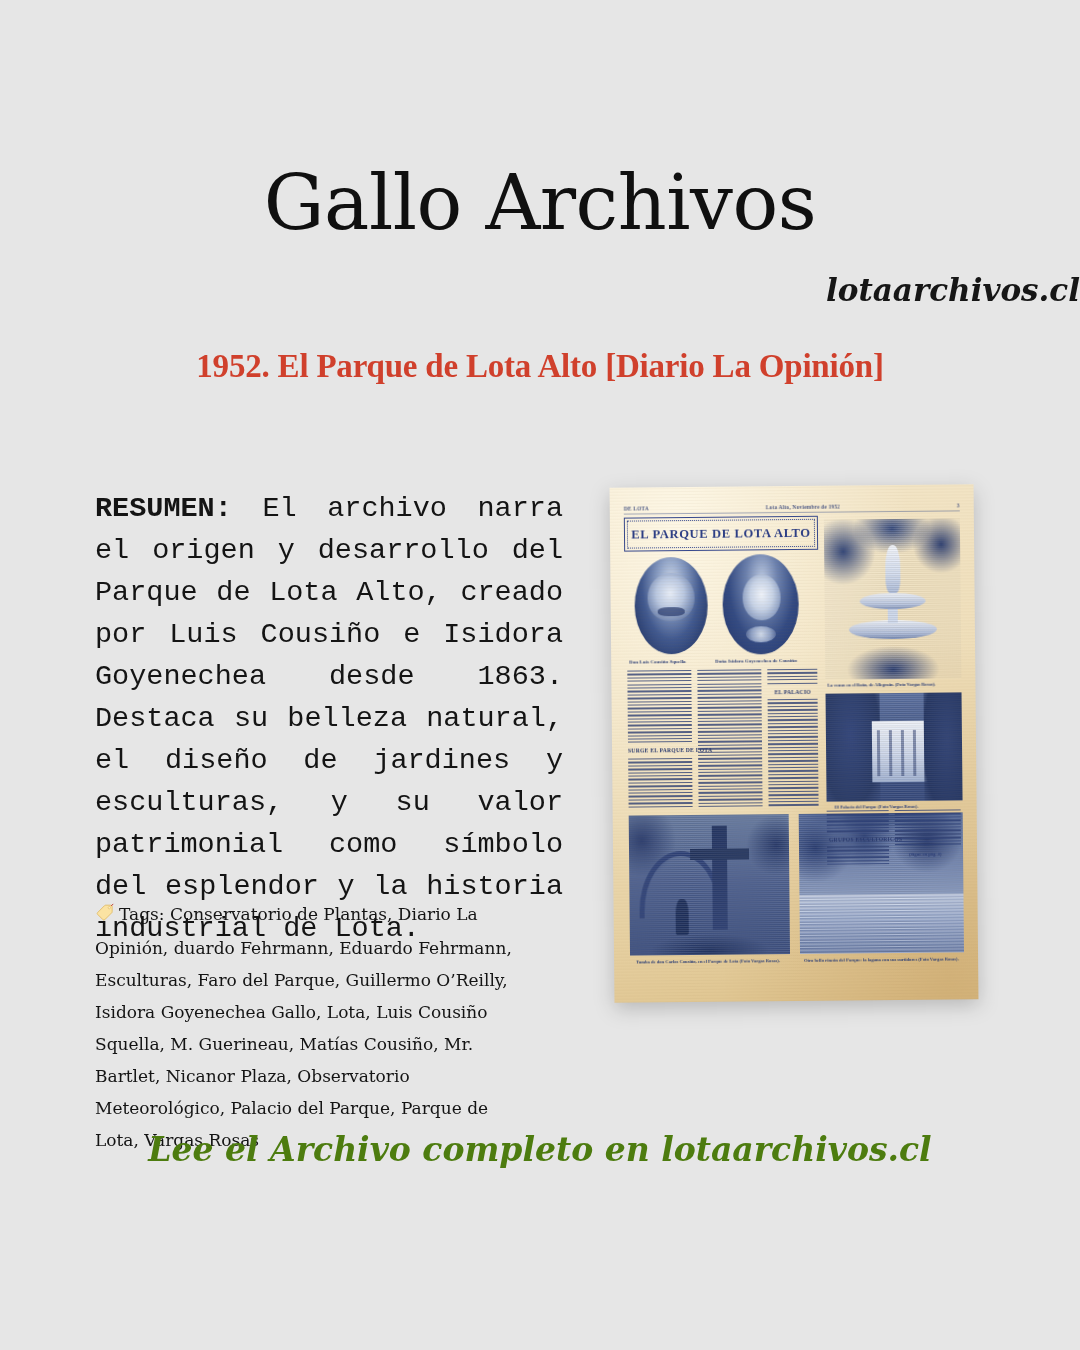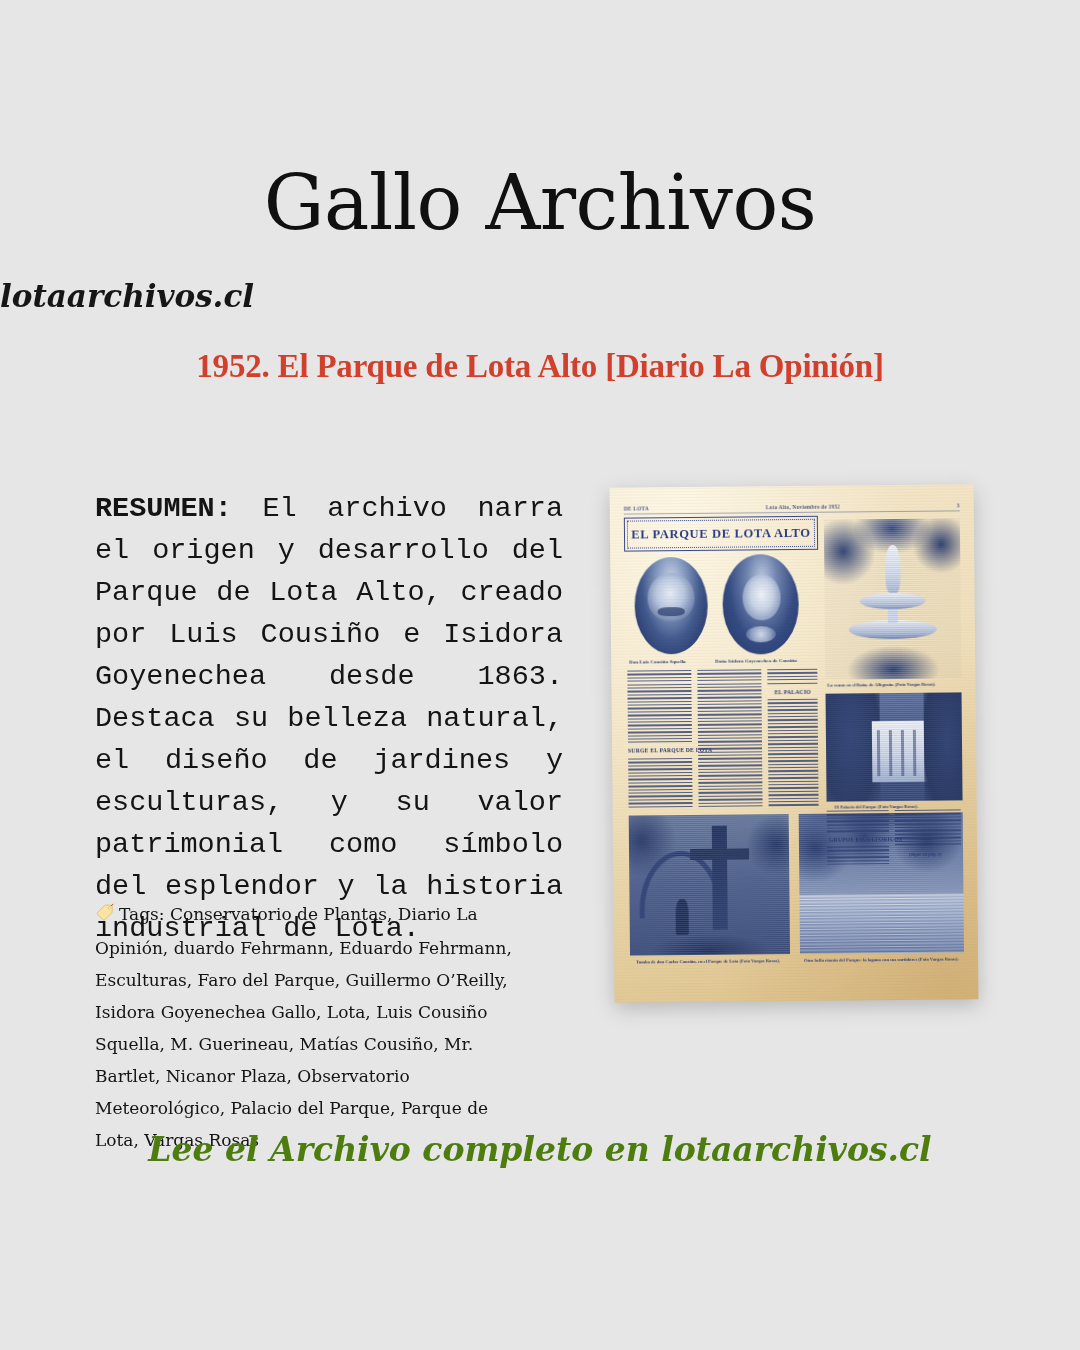--- a/index.html
+++ b/index.html
@@ -31,24 +31,24 @@
     text-align: center;
     font-family: "DejaVu Serif", "Liberation Serif", serif;
     font-size: 76px;
     line-height: 1;
     font-weight: 400;
     letter-spacing: -0.5px;
     color: #101010;
   }
   .brand-url {
     position: absolute;
-    top: 278px;
+    top: 272px;
     left: 0;
     width: 1080px;
-    text-align: left;
+    text-align: right;
     font-family: "DejaVu Serif", "Liberation Serif", serif;
     font-size: 31px;
     font-style: italic;
     font-weight: 700;
     color: #161616;
   }
   .archive-title {
     position: absolute;
     top: 348px;
     left: 0;

